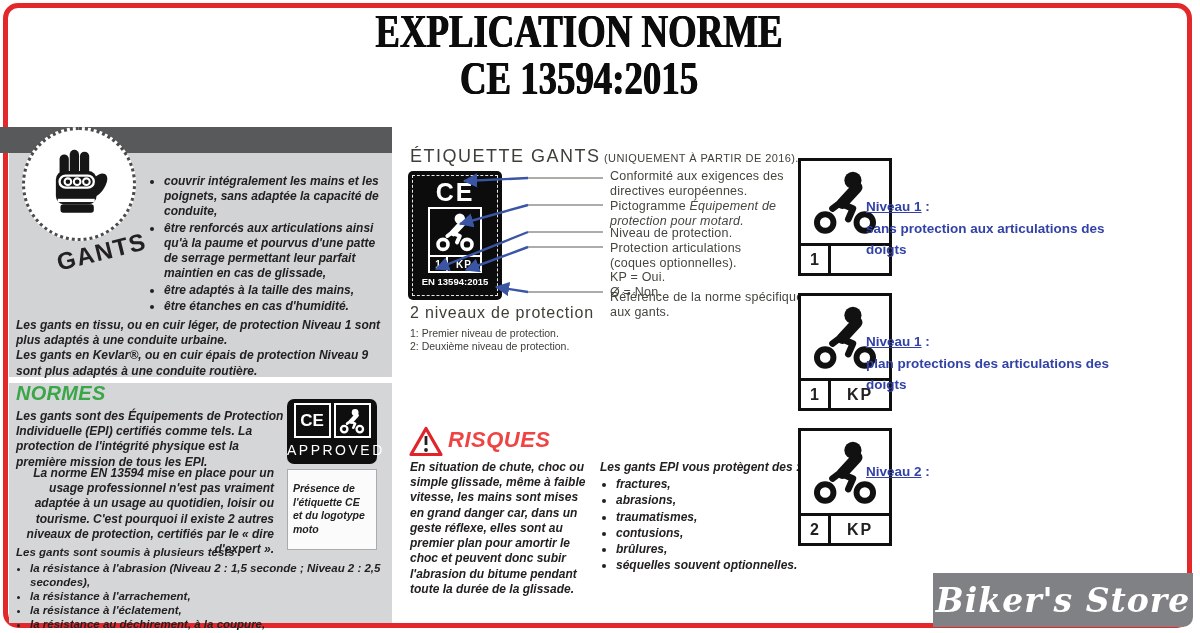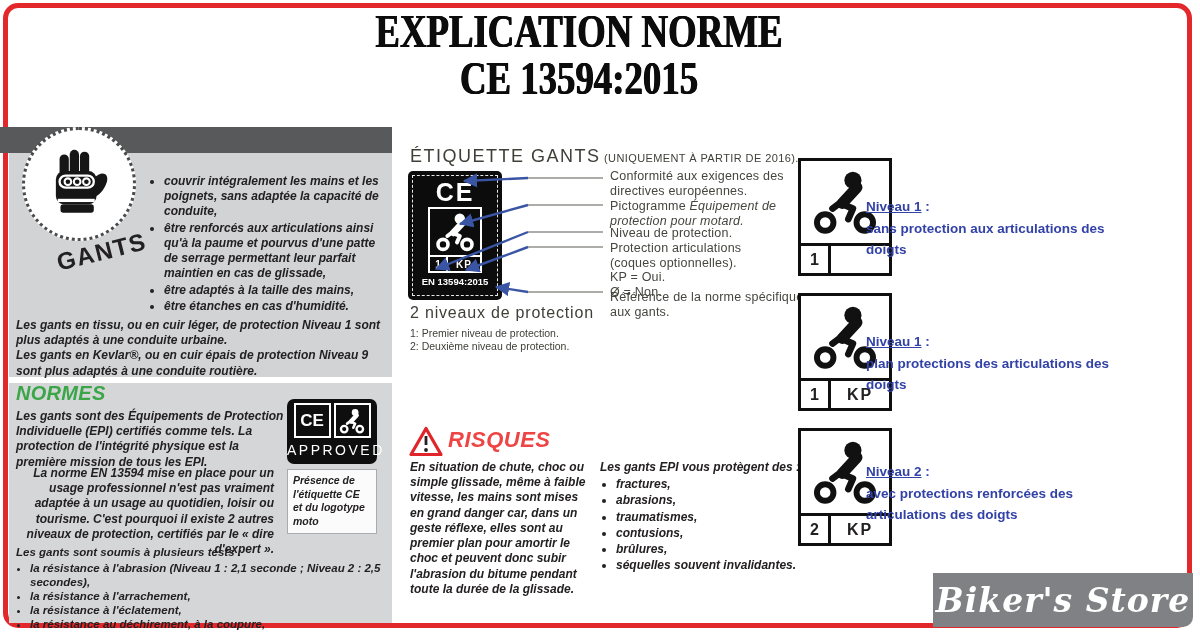--- a/index.html
+++ b/index.html
@@ -29,21 +29,21 @@
   .normes-h{position:absolute;left:16px;top:382px;z-index:4;font-size:20px;font-weight:700;
             font-style:italic;color:#3aa648;letter-spacing:0.3px;text-align:right;}
   .normes-p{position:absolute;left:16px;top:409px;width:268px;z-index:4;}
   .ce-badge{position:absolute;left:287px;top:399px;width:90px;height:65px;background:#0e0e0e;
             border-radius:7px;z-index:4;padding-top:4px;box-sizing:border-box;}
   .ce-row{display:flex;gap:3px;justify-content:center;}
   .ce-box{width:37px;height:35px;border:2px solid #fff;box-sizing:border-box;display:flex;
           align-items:center;justify-content:center;color:#fff;font-weight:700;font-size:17px;}
   .ce-approved{color:#fff;text-align:center;font-size:14px;letter-spacing:2.5px;margin-top:4px;}
   .ce-caption{position:absolute;left:287px;top:469px;width:90px;box-sizing:border-box;
-              border:1px solid #a9abad;background:#fbfbfb;padding:4px 5px;z-index:4;
+              border:1px solid #a9abad;background:#fbfbfb;padding:12px 5px;z-index:4;
               font-size:10.5px;line-height:1.3;font-style:italic;font-weight:700;}
   .expert{position:absolute;left:16px;top:466px;width:258px;z-index:4;text-align:right;}
   .tests{position:absolute;left:16px;top:545px;width:374px;z-index:4;font-size:11.5px;line-height:1.22;}
   .tests ul{margin:2px 0 0;padding-left:14px;}
   
   .etq-h{position:absolute;left:410px;top:146px;color:#3e3f37;z-index:2;white-space:nowrap;}
   .etq-h .big{font-size:18px;letter-spacing:1.5px;}
   .etq-h .small{font-size:11px;letter-spacing:0.4px;}
   .etq{position:absolute;left:408px;top:171px;width:94px;height:129px;background:#0c0c0c;
        border-radius:5px;z-index:2;}
@@ -165,21 +165,21 @@
     </div>
     <div class="ce-approved">APPROVED</div>
   </div>
   <div class="ce-caption">Présence de l'étiquette CE et du logotype moto</div>
 
   <div class="expert txt">La norme EN 13594 mise en place pour un usage professionnel n'est pas vraiment adaptée à un usage au quotidien, loisir ou tourisme. C'est pourquoi il existe 2 autres niveaux de protection, certifiés par le « dire d'expert ».</div>
 
   <div class="tests txt" style="font-size:11.5px;">
     <div>Les gants sont soumis à plusieurs tests :</div>
     <ul>
-      <li>la résistance à l'abrasion (Niveau 1 : 2,1 seconde ; Niveau 2 : 2,5 secondes),</li>
+      <li>la résistance à l'abrasion (Niveau 2 : 1,5 seconde ; Niveau 2 : 2,5 secondes),</li>
       <li>la résistance à l'arrachement,</li>
       <li>la résistance à l'éclatement,</li>
       <li>la résistance au déchirement, à la coupure,</li>
       <li>La résistance du système de maintien.</li>
     </ul>
   </div>
 
   <div class="etq-h">
     <span class="big">ÉTIQUETTE GANTS</span><span class="small"> (UNIQUEMENT À PARTIR DE 2016).</span>
   </div>
@@ -247,21 +247,21 @@
   <div class="risk-h">RISQUES</div>
   <div class="risk-p txt">En situation de chute, choc ou simple glissade, même à faible vitesse, les mains sont mises en grand danger car, dans un geste réflexe, elles sont au premier plan pour amortir le choc et peuvent donc subir l'abrasion du bitume pendant toute la durée de la glissade.</div>
   <div class="protect txt">
     <div>Les gants EPI vous protègent des :</div>
     <ul>
       <li>fractures,</li>
       <li>abrasions,</li>
       <li>traumatismes,</li>
       <li>contusions,</li>
       <li>brûlures,</li>
-      <li>séquelles souvent invalidantes.</li>
+      <li>séquelles souvent optionnelles.</li>
     </ul>
   </div>
 
   <div class="lvl-box" style="top:158px">
     <div class="lvl-picto">
         <svg width="66" height="66">
           <use href="#sym-rider"></use>
         </svg>
       </div>
     <div class="lvl-row">
@@ -296,20 +296,19 @@
           <use href="#sym-rider"></use>
         </svg>
       </div>
     <div class="lvl-row">
       <div class="lvl-c1">2</div>
       <div class="lvl-c2">KP</div>
     </div>
   </div>
   <div class="lvl-label" style="top:461px">
     <span class="u">Niveau 2</span><span> :</span>
-    <div style="width:230px;">avec protections renforcées des articulations des doigts</div>
   </div>
 
   <div class="brand">
     <span>Biker's Store</span>
   </div>
 
 </div>
 
 </body></html>

